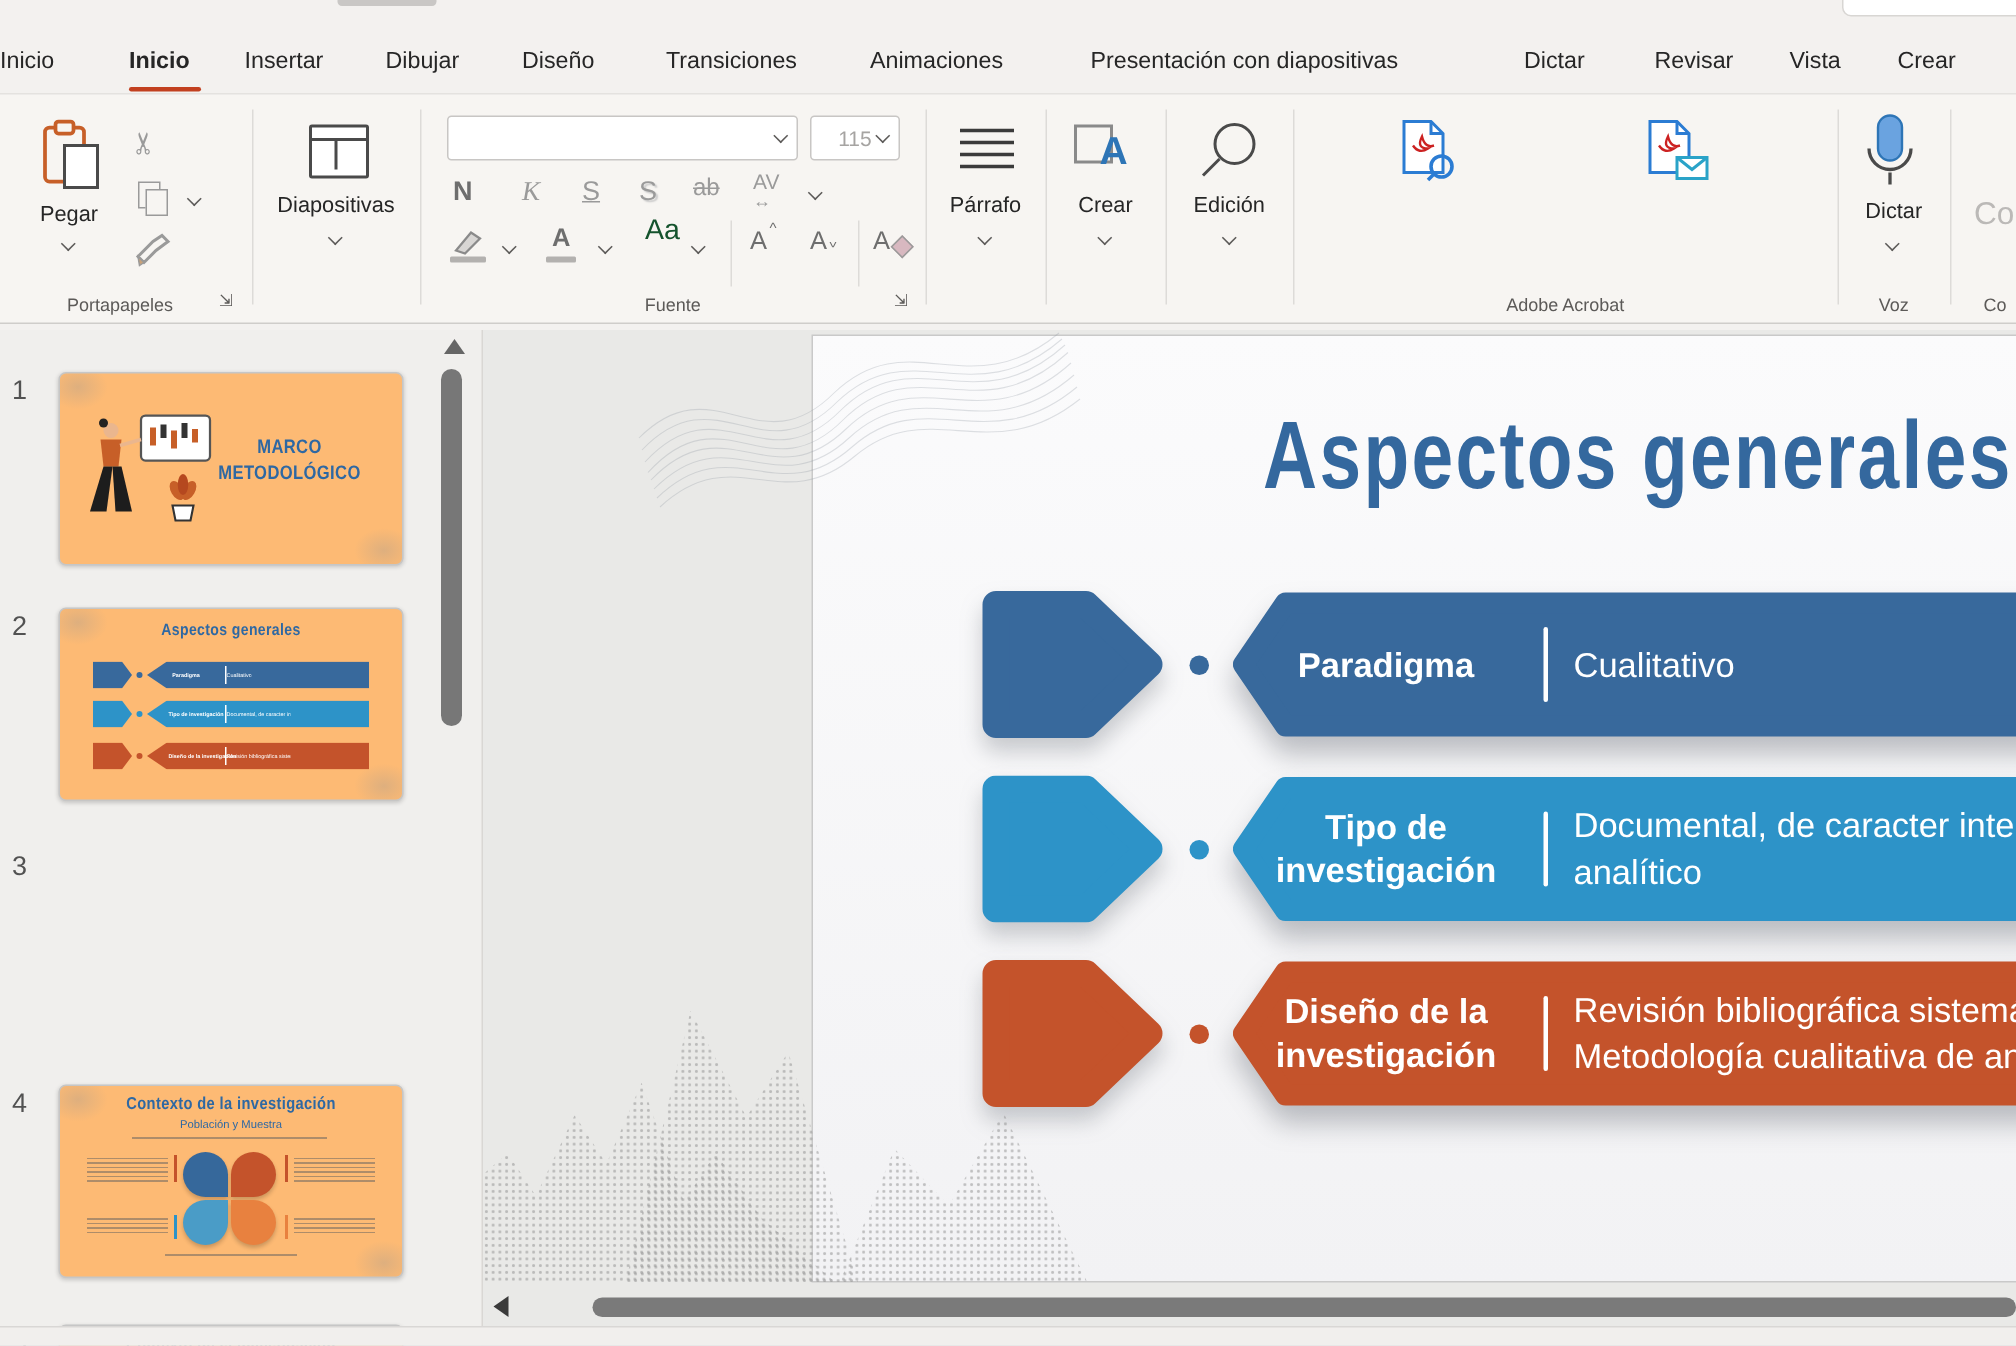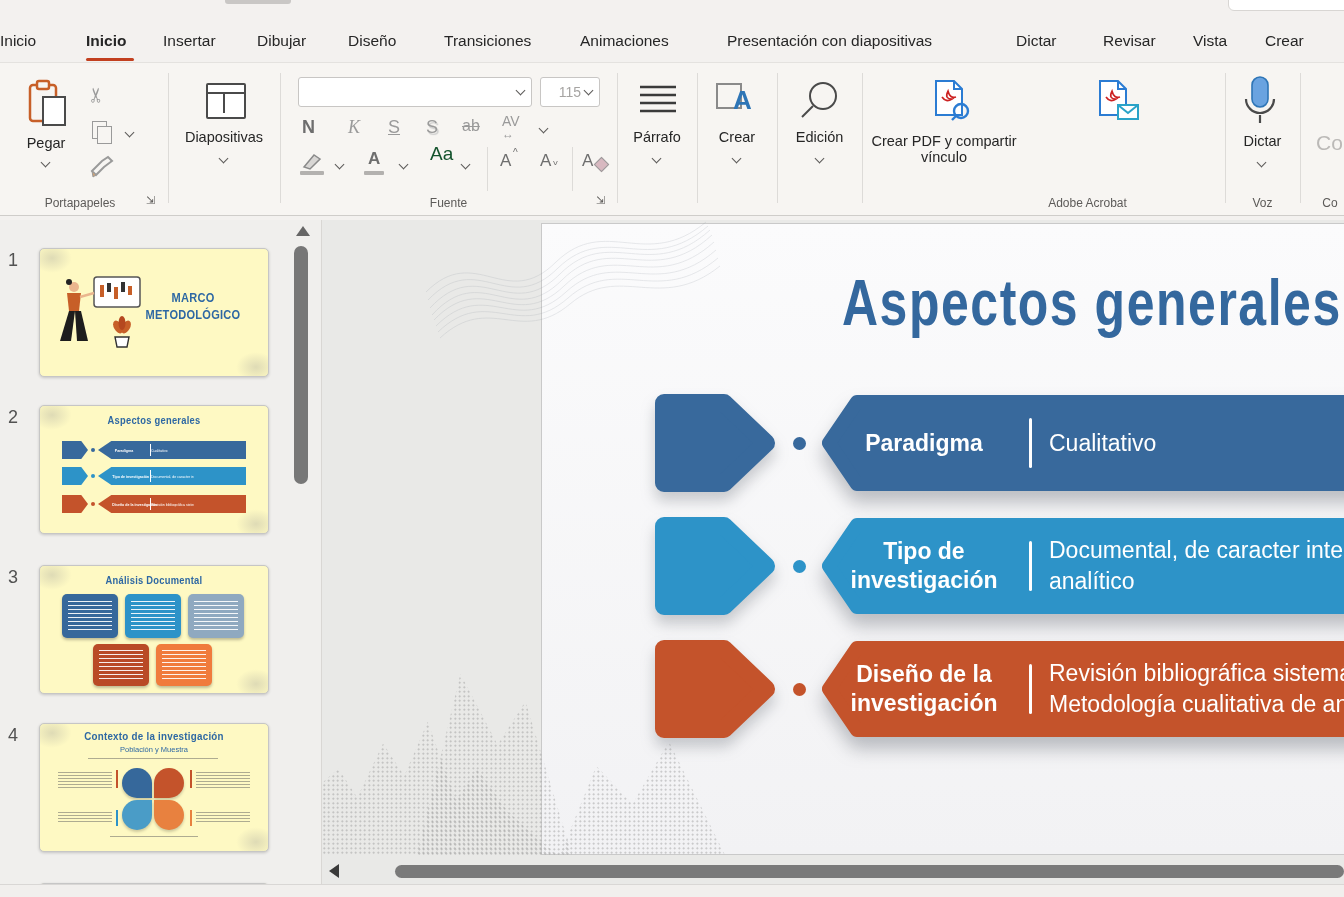--- a/index.html
+++ b/index.html
@@ -22,21 +22,21 @@
   .biglabel{position:absolute;font-size:14.5px;color:#262626;text-align:center;}
   .caret{position:absolute;width:6px;height:6px;border-right:1.4px solid #5c5a58;border-bottom:1.4px solid #5c5a58;transform:rotate(45deg);}
   .combo{position:absolute;background:#fff;border:1px solid #c8c6c4;border-radius:3px;height:28px;}
   .fmt{position:absolute;font-size:18px;color:#9a9a9a;}
   .fmt.bold{font-weight:bold;color:#6e6e6e;}
   .graybar{position:absolute;width:20px;height:4px;background:#b3b1af;border-radius:1px;}
   .icon-stroke{stroke:#4a4a4a;fill:none;stroke-width:2;}
   .disabledtxt{color:#bbb9b7;}
   
   #sidebar{position:absolute;left:0;top:220px;width:321px;height:677px;background:#f0efed;border-right:1px solid #d9d7d4;overflow:hidden;}
-  .thumb{position:absolute;left:39px;width:228px;height:127px;background:#fef9c3;border:1px solid #c6c6c6;border-radius:5px;
+  .thumb{position:absolute;left:39px;width:228px;height:127px;background:#fdba74;border:1px solid #c6c6c6;border-radius:5px;
          box-shadow:0 1px 3px rgba(0,0,0,.18);overflow:hidden;}
   .thumb::before,.thumb::after{content:"";position:absolute;width:40px;height:30px;
          background:radial-gradient(ellipse at center,rgba(150,150,150,.30),transparent 70%);}
   .thumb::before{left:-8px;top:-6px;} .thumb::after{right:-8px;bottom:-6px;}
   .slidenum{position:absolute;left:8px;font-size:18px;color:#525252;}
   .tn-title{position:absolute;width:100%;text-align:center;font-weight:bold;color:#2e68a3;transform:scaleX(.85);letter-spacing:.3px;white-space:nowrap;}
   .faux-w{background:repeating-linear-gradient(180deg,rgba(255,255,255,.9) 0 1px,transparent 1px 4px);}
   .faux-g{background:repeating-linear-gradient(180deg,rgba(95,95,95,.5) 0 1px,transparent 1px 3px);}
   .minirow{position:absolute;left:22px;width:186px;height:20px;display:flex;align-items:center;}
   .mini-chev{width:26px;height:18px;clip-path:polygon(0 0,74% 0,100% 50%,74% 100%,0 100%);flex:none;}
@@ -190,29 +190,28 @@
     <div class="biglabel" style="left:777px;top:66px;width:85px">Edición</div>
     <div class="caret" style="left:816px;top:92px"></div>
 
     <svg class="abs" style="left:928px;top:14px" width="46" height="48">
       <path d="M8 4 H26 L34 12 V38 H8 Z" fill="#fff" stroke="#2B7CD3" stroke-width="2"></path>
       <path d="M26 4 L26 12 L34 12" fill="none" stroke="#2B7CD3" stroke-width="2"></path>
       <path d="M14 20 q4 6 10 2 q-8 0 -4 -8 q2 8 8 6" fill="none" stroke="#c22" stroke-width="1.6"></path>
       <circle cx="33" cy="34" r="7" fill="none" stroke="#2B7CD3" stroke-width="2.4"></circle>
       <line x1="28" y1="39" x2="24" y2="43" stroke="#2B7CD3" stroke-width="2.4"></line>
     </svg>
-    <div class="biglabel" style="left:868px;top:70px;width:152px">Crear PDF y compartir vínculo</div>
     <svg class="abs" style="left:1094px;top:14px" width="48" height="48">
       <path d="M6 4 H24 L32 12 V38 H6 Z" fill="#fff" stroke="#2B7CD3" stroke-width="2"></path>
       <path d="M24 4 L24 12 L32 12" fill="none" stroke="#2B7CD3" stroke-width="2"></path>
       <path d="M12 20 q4 6 10 2 q-8 0 -4 -8 q2 8 8 6" fill="none" stroke="#c22" stroke-width="1.6"></path>
       <rect x="24" y="28" width="20" height="14" fill="#fff" stroke="#2aa3c8" stroke-width="2"></rect>
       <path d="M24 28 L34 36 L44 28" fill="none" stroke="#2aa3c8" stroke-width="2"></path>
     </svg>
-    <div class="grouplabel" style="left:906px;width:363px">Adobe Acrobat</div>
+    <div class="grouplabel" style="left:862px;width:363px">Adobe Acrobat</div>
 
     <svg class="abs" style="left:1240px;top:12px" width="40" height="52">
       <rect x="12" y="2" width="16" height="30" rx="8" fill="#6AA3E0" stroke="#2e75b6" stroke-width="1.6"></rect>
       <path d="M6 24 a14 14 0 0 0 28 0" fill="none" stroke="#4a4a4a" stroke-width="2.2"></path>
       <line x1="20" y1="40" x2="20" y2="48" stroke="#4a4a4a" stroke-width="2.2"></line>
     </svg>
     <div class="biglabel" style="left:1225px;top:70px;width:75px">Dictar</div>
     <div class="caret" style="left:1258px;top:96px"></div>
     <div class="grouplabel" style="left:1225px;width:75px">Voz</div>
 
@@ -271,38 +270,20 @@
           <div class="mini-dot c-orange"></div>
         <div class="mini-banner c-orange">
             <div class="mini-label">Diseño de la investigación</div>
             <div class="mini-div"></div>
             <div class="mini-val">Revisión bibliográfica sistemática</div>
           </div>
       </div>
     </div>
 
     <div class="slidenum" style="top:347px">3</div>
-    <div class="thumb" style="top:345px">
-      <div class="tn-title" style="left:0;top:8px;font-size:11px">Análisis Documental</div>
-      <div class="tbox" style="left:22px;top:28px;width:56px;height:44px;background:#36689B">
-          <div class="faux-w" style="margin:7px 6px;height:30px"></div>
-        </div>
-      <div class="tbox" style="left:85px;top:28px;width:56px;height:44px;background:#2D93C8">
-          <div class="faux-w" style="margin:7px 6px;height:30px"></div>
-        </div>
-      <div class="tbox" style="left:148px;top:28px;width:56px;height:44px;background:#8FA9C0">
-          <div class="faux-w" style="margin:7px 6px;height:30px"></div>
-        </div>
-      <div class="tbox" style="left:53px;top:78px;width:56px;height:42px;background:#B94A26">
-          <div class="faux-w" style="margin:6px 6px;height:30px"></div>
-        </div>
-      <div class="tbox" style="left:116px;top:78px;width:56px;height:42px;background:#F07B3C">
-          <div class="faux-w" style="margin:6px 6px;height:30px"></div>
-        </div>
-    </div>
 
     <div class="slidenum" style="top:505px">4</div>
     <div class="thumb" style="top:503px">
       <div class="tn-title" style="left:0;top:6px;font-size:11.5px">Contexto de la investigación</div>
       <div class="abs" style="left:0;top:21px;width:100%;text-align:center;font-size:7.5px;color:#2e68a3">Población y Muestra</div>
       <div class="faux-g abs" style="left:48px;top:34px;width:130px;height:3px"></div>
       <div class="petal" style="left:82px;top:44px;background:#36689B;border-radius:50% 50% 0 50%"></div>
       <div class="petal" style="left:114px;top:44px;background:#C4532B;border-radius:50% 50% 50% 0"></div>
       <div class="petal" style="left:82px;top:76px;background:#4A9CC7;border-radius:50% 0 50% 50%"></div>
       <div class="petal" style="left:114px;top:76px;background:#E8813F;border-radius:0 50% 50% 50%"></div>

